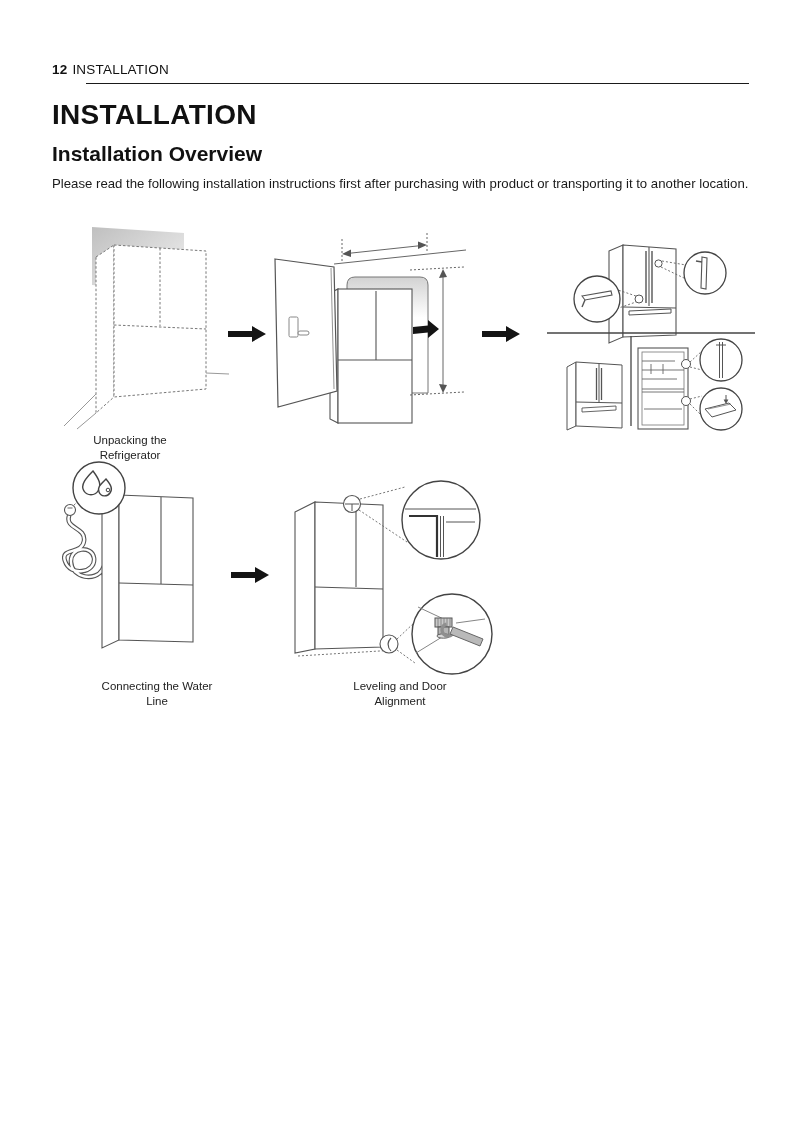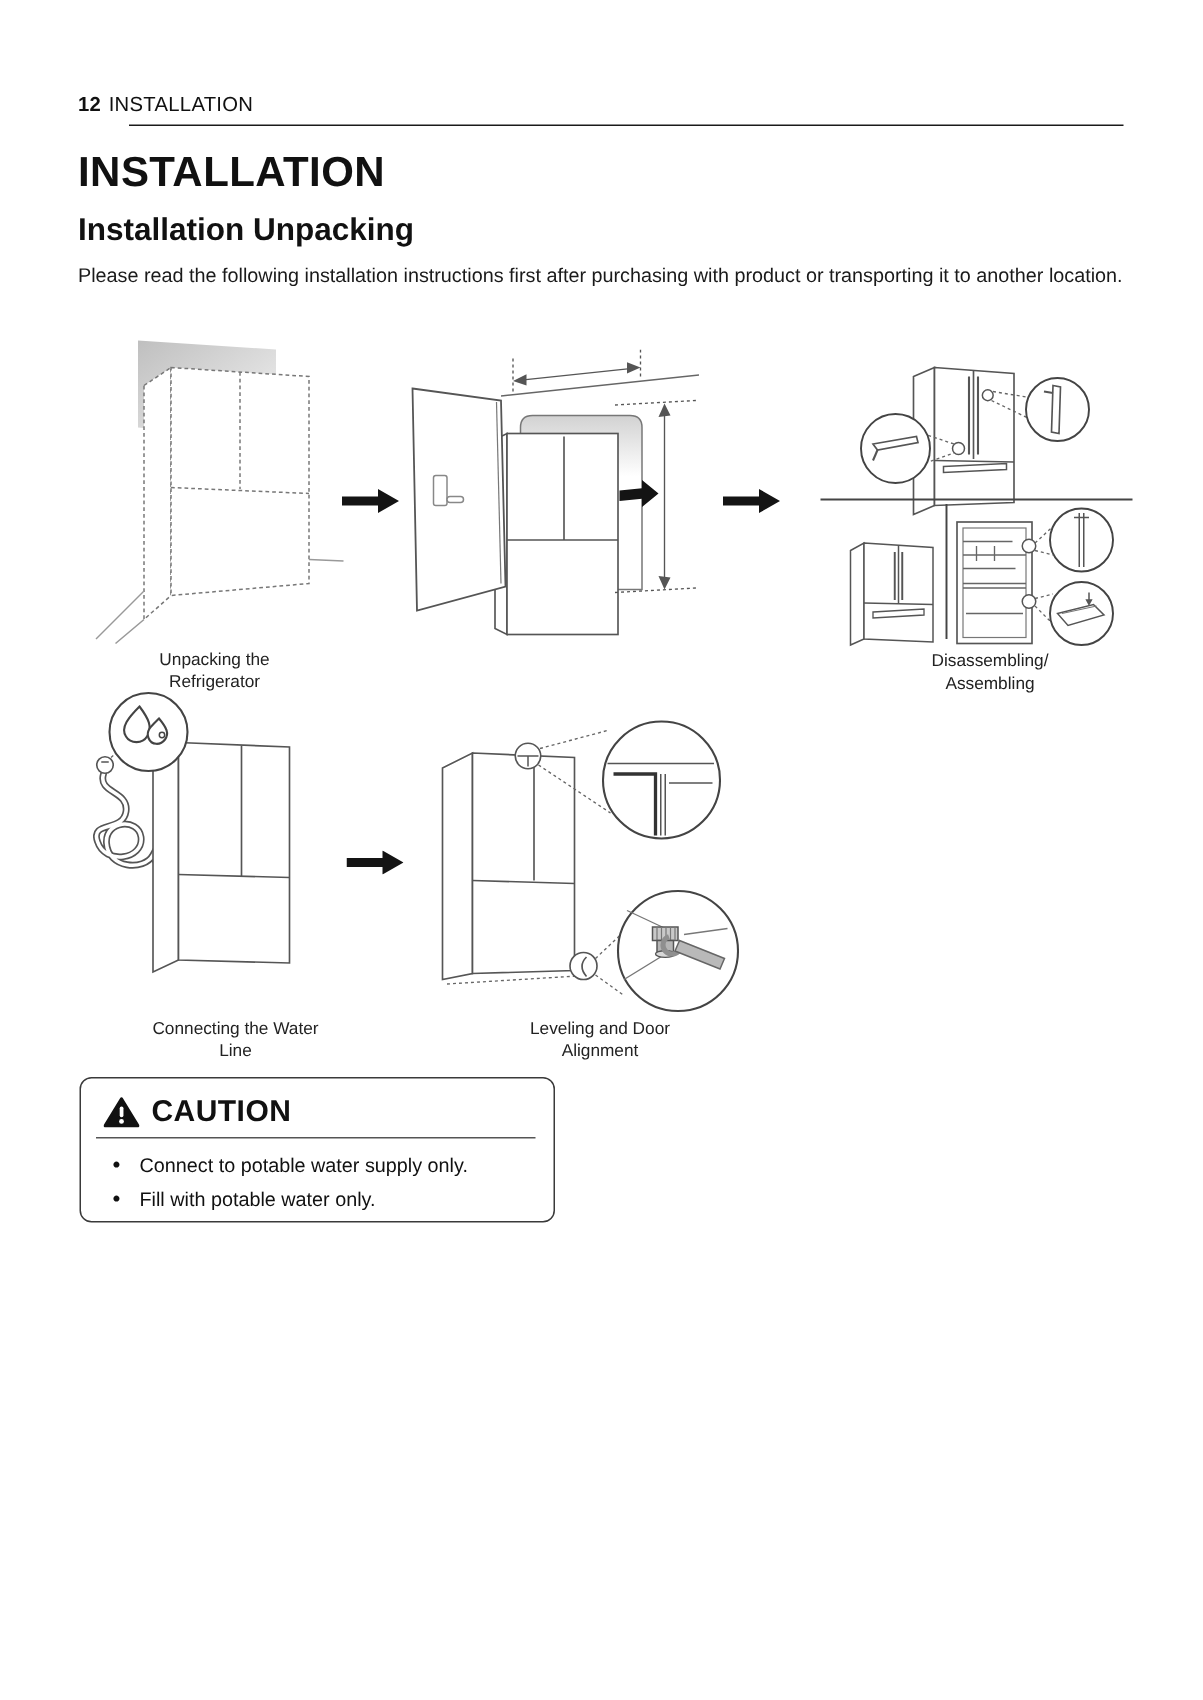--- a/index.html
+++ b/index.html
@@ -34,21 +34,21 @@
 <body>
 
 <div class="page">
 
   <div class="abs running-head">
     <span class="pgnum">12</span><span>INSTALLATION</span>
   </div>
   <div class="abs head-rule"></div>
 
   <div class="abs h1">INSTALLATION</div>
-  <div class="abs h2">Installation Unpacking</div>
+  <div class="abs h2">Installation Overview</div>
   <p class="abs intro" style="margin:0">Please read the following installation instructions first after purchasing with product or transporting it to another location.</p>
 
   <svg class="abs" style="left:62px;top:186px" width="168" height="206" viewBox="0 0 168 206">
     <defs>
       <linearGradient id="wallg" x1="0" y1="0" x2="1" y2="1">
         <stop offset="0" stop-color="#bfbfbf"></stop>
           <stop offset="1" stop-color="#f4f4f4"></stop>
       </linearGradient>
     </defs>
     <polygon points="30,2 122,8 122,68 30,60" fill="url(#wallg)"></polygon>
@@ -189,24 +189,22 @@
       <line x1="177.5" y1="109" x2="177.5" y2="145"></line>
       <line x1="171" y1="112" x2="181" y2="112"></line>
     </g>
     <circle cx="176" cy="176" r="21" fill="#ffffff" stroke="#444" stroke-width="1.3"></circle>
     <polygon points="160,176 184,170 191,177 167,184" fill="#ffffff" stroke="#555" stroke-width="1"></polygon>
     <line x1="163" y1="176" x2="186" y2="171" stroke="#777" stroke-width="0.8"></line>
     <line x1="181" y1="162" x2="181" y2="169" stroke="#555" stroke-width="1"></line>
     <polygon points="181,171 178.6,166.5 183.4,166.5" fill="#555"></polygon>
   </svg>
 
-  <div class="abs fig-caption" style="left:73px;top:394px;width:140px">Unpacking the
+  <div class="abs fig-caption" style="left:60px;top:394px;width:140px">Unpacking the
 Refrigerator</div>
-  <div class="abs fig-caption" style="left:580px;top:395px;width:160px">Disassembling/
-Assembling</div>
 
   <svg class="abs" style="left:62px;top:418px" width="170" height="218" viewBox="0 0 170 218">
 
     <path d="M7,59 C3,72 24,70 22,84 C20,98 -2,90 3,104 C8,120 34,116 32,101 C30,88 8,90 9,105 C10,122 34,124 40,113 C46,130 62,142 76,156 C80,160 84,163 88,167" stroke="#555" stroke-width="4.6" fill="none" stroke-linecap="round"></path>
     <path d="M7,59 C3,72 24,70 22,84 C20,98 -2,90 3,104 C8,120 34,116 32,101 C30,88 8,90 9,105 C10,122 34,124 40,113 C46,130 62,142 76,156 C80,160 84,163 88,167" stroke="#ffffff" stroke-width="2.4" fill="none" stroke-linecap="round"></path>
 
     <g stroke="#555" stroke-width="1.1" fill="#ffffff">
       <polygon points="40,46 57,38 57,183 40,191"></polygon>
       <polygon points="57,38 131,41 131,185 57,183"></polygon>
     </g>
@@ -280,30 +278,15 @@
       <circle cx="160" cy="154" r="6" fill="none" stroke="#8f8f8f" stroke-width="3.4" stroke-dasharray="26 12"></circle>
       <polygon points="165,151 195,163 192,170 162,158" fill="#b9b9b9" stroke="#666" stroke-width="1"></polygon>
     </g>
   </svg>
 
   <div class="abs fig-caption" style="left:320px;top:640px;width:160px">Leveling and Door
 Alignment</div>
   <div class="abs fig-caption" style="left:77px;top:640px;width:160px">Connecting the Water
 Line</div>
 
-  <div class="abs caution-box">
-    <div class="caution-head">
-      <svg width="24" height="21" viewBox="0 0 24 21">
-        <path d="M12 1.5 L23 19.5 H1 Z" fill="#111" stroke="#111" stroke-width="2" stroke-linejoin="round"></path>
-        <rect x="10.8" y="6.6" width="2.5" height="7.2" rx="1.2" fill="#fff"></rect>
-        <circle cx="12" cy="16.6" r="1.6" fill="#fff"></circle>
-      </svg>
-      <span class="caution-title">CAUTION</span>
-    </div>
-    <div class="caution-rule"></div>
-    <ul class="caution-list">
-      <li><span>Connect to potable water supply only.</span></li>
-      <li><span>Fill with potable water only.</span></li>
-    </ul>
-  </div>
 
   <div class="abs footer-bar"></div>
 </div>
 
 </body></html>

